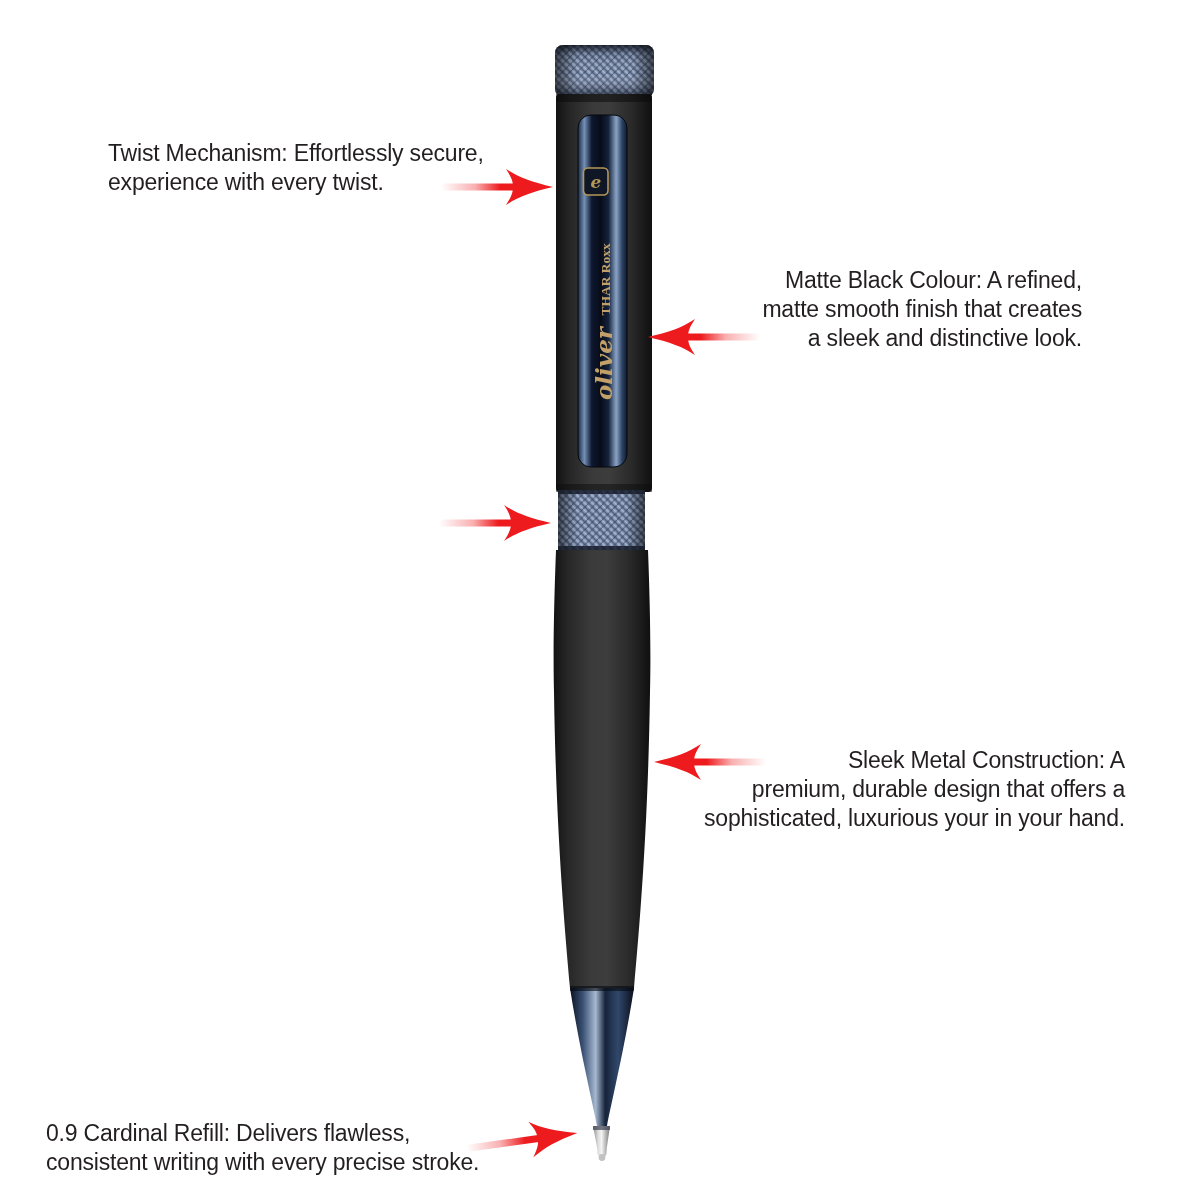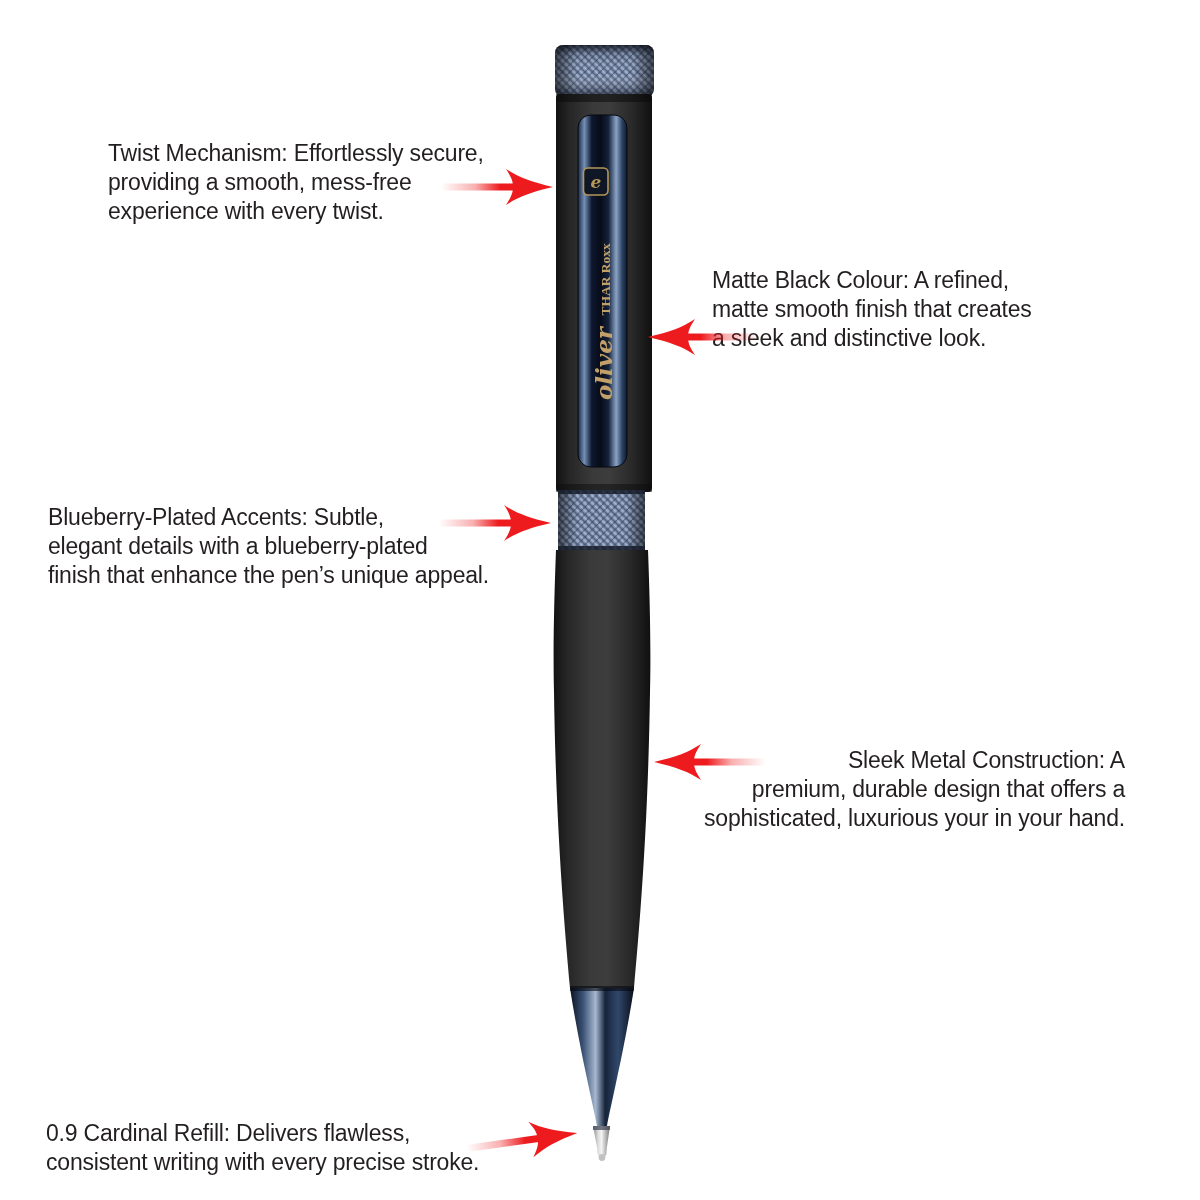--- a/index.html
+++ b/index.html
@@ -7,21 +7,21 @@
     width:1200px;height:1200px;position:relative;background:#ffffff;
     font-family:"Liberation Sans", sans-serif;overflow:hidden;
   }
   .canvas{position:absolute;inset:0;}
   .callout{
     position:absolute;font-weight:normal;font-size:23px;line-height:29px;
     color:#231f20;letter-spacing:-0.2px;white-space:nowrap;
   }
   .callout .line{white-space:nowrap;}
   .c1{left:108px;top:139px;text-align:left;}
-  .c2{left:712px;top:266px;width:370px;text-align:left;}
+  .c2{left:712px;top:266px;width:370px;text-align:right;}
   .c3{left:48px;top:503px;text-align:left;}
   .c4{left:610px;top:746px;width:515px;text-align:right;}
   .c5{left:46px;top:1119px;text-align:left;}
   .arrow{position:absolute;width:116px;height:40px;}
   .a1{left:437px;top:167px;}
   .a2{left:648px;top:317px;transform:scaleX(-1);}
   .a3{left:435px;top:503px;}
   .a4{left:654px;top:742px;transform:scaleX(-1);}
   .a5{left:462px;top:1121px;transform:rotate(-8deg);}
   .pen{position:absolute;left:540px;top:42px;width:130px;height:1130px;}
@@ -140,41 +140,35 @@
 
     <g>
       <path d="M53,1084 L70,1084 L66.8,1106 L66.4,1112 A4.6,4.6 0 0 1 57.6,1112 L57.2,1106 Z" fill="url(#tipGrad)"></path>
       <rect x="53" y="1084" width="17" height="4" fill="#3a4252" opacity="0.7"></rect>
       <circle cx="62" cy="1115.5" r="3.4" fill="#c2c2c2"></circle>
     </g>
   </svg>
 
   <div class="callout c1">
     <div class="line">Twist Mechanism: Effortlessly secure,</div>
-    <div class="line">providing a smooth, mess-free</div>
     <div class="line">experience with every twist.</div>
   </div>
   <svg class="arrow a1" viewBox="0 0 116 40">
     <use href="#arrowR" fill="#ee1b1e"></use>
   </svg>
 
   <div class="callout c2">
     <div class="line">Matte Black Colour: A refined,</div>
     <div class="line">matte smooth finish that creates</div>
     <div class="line">a sleek and distinctive look.</div>
   </div>
   <svg class="arrow a2" viewBox="0 0 116 40">
     <use href="#arrowR" fill="#ee1b1e"></use>
   </svg>
 
-  <div class="callout c3">
-    <div class="line">Blueberry-Plated Accents: Subtle,</div>
-    <div class="line">elegant details with a blueberry-plated</div>
-    <div class="line">finish that enhance the pen’s unique appeal.</div>
-  </div>
   <svg class="arrow a3" viewBox="0 0 116 40">
     <use href="#arrowR" fill="#ee1b1e"></use>
   </svg>
 
   <div class="callout c4">
     <div class="line">Sleek Metal Construction: A</div>
     <div class="line">premium, durable design that offers a</div>
     <div class="line">sophisticated, luxurious your in your hand.</div>
   </div>
   <svg class="arrow a4" viewBox="0 0 116 40">

